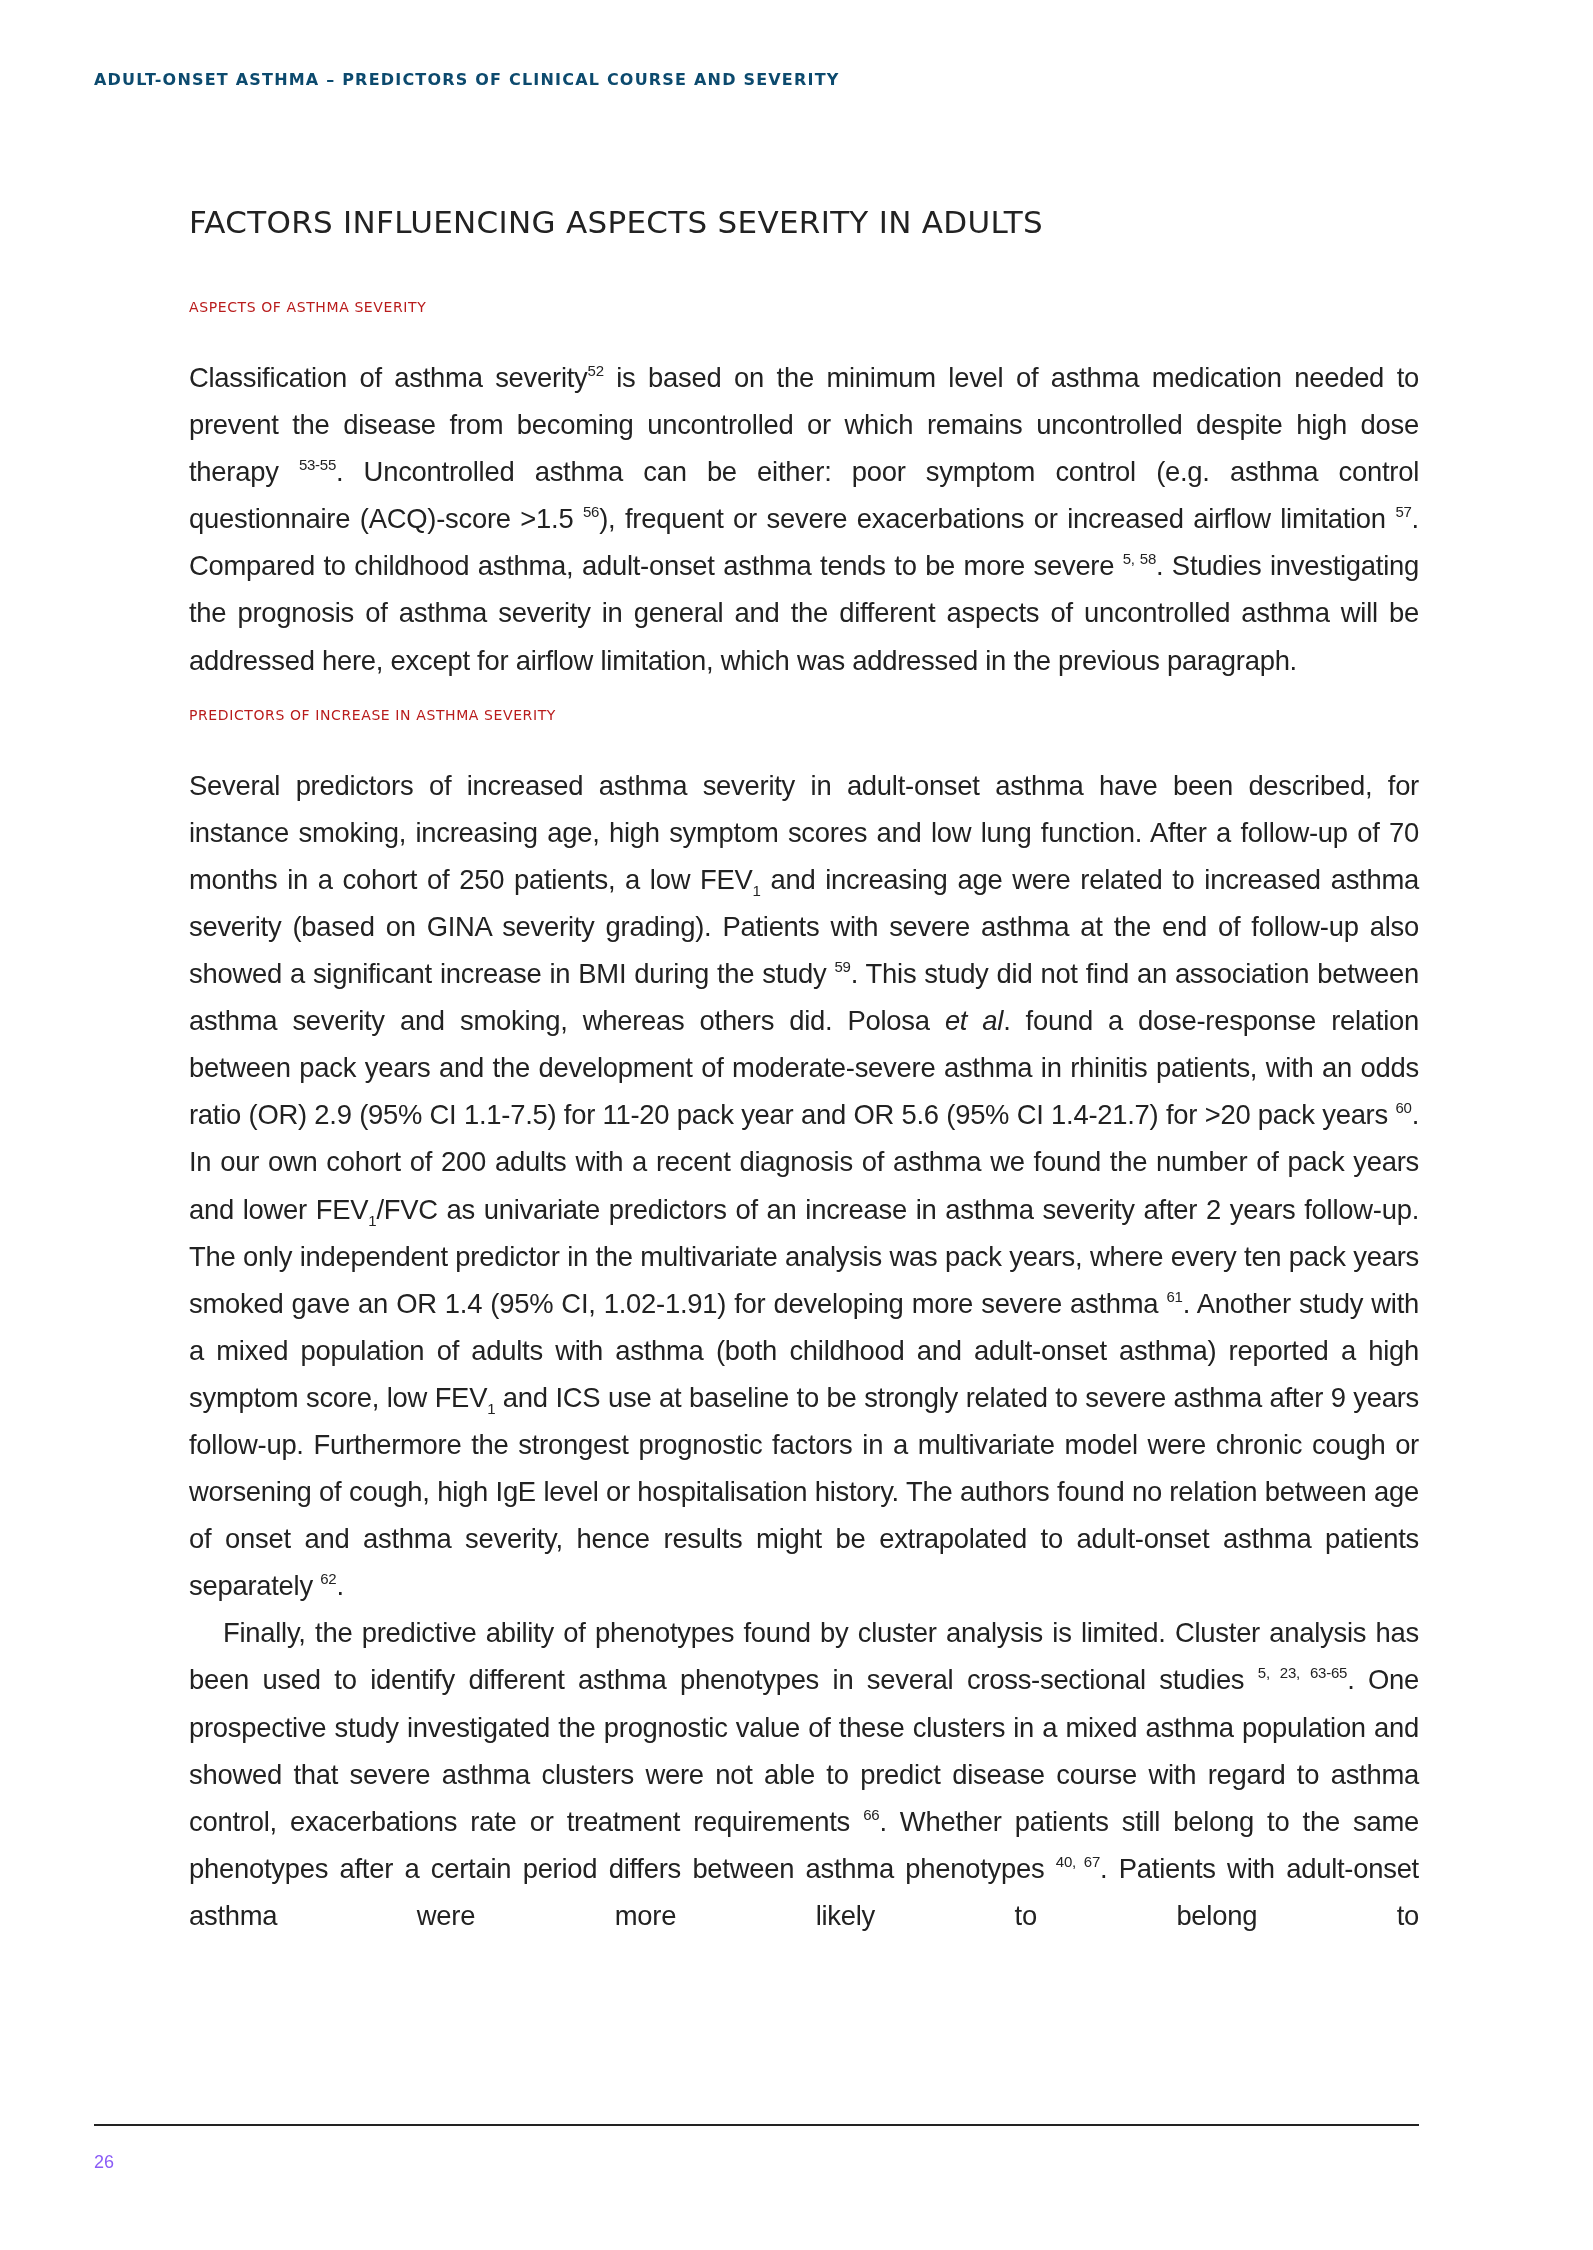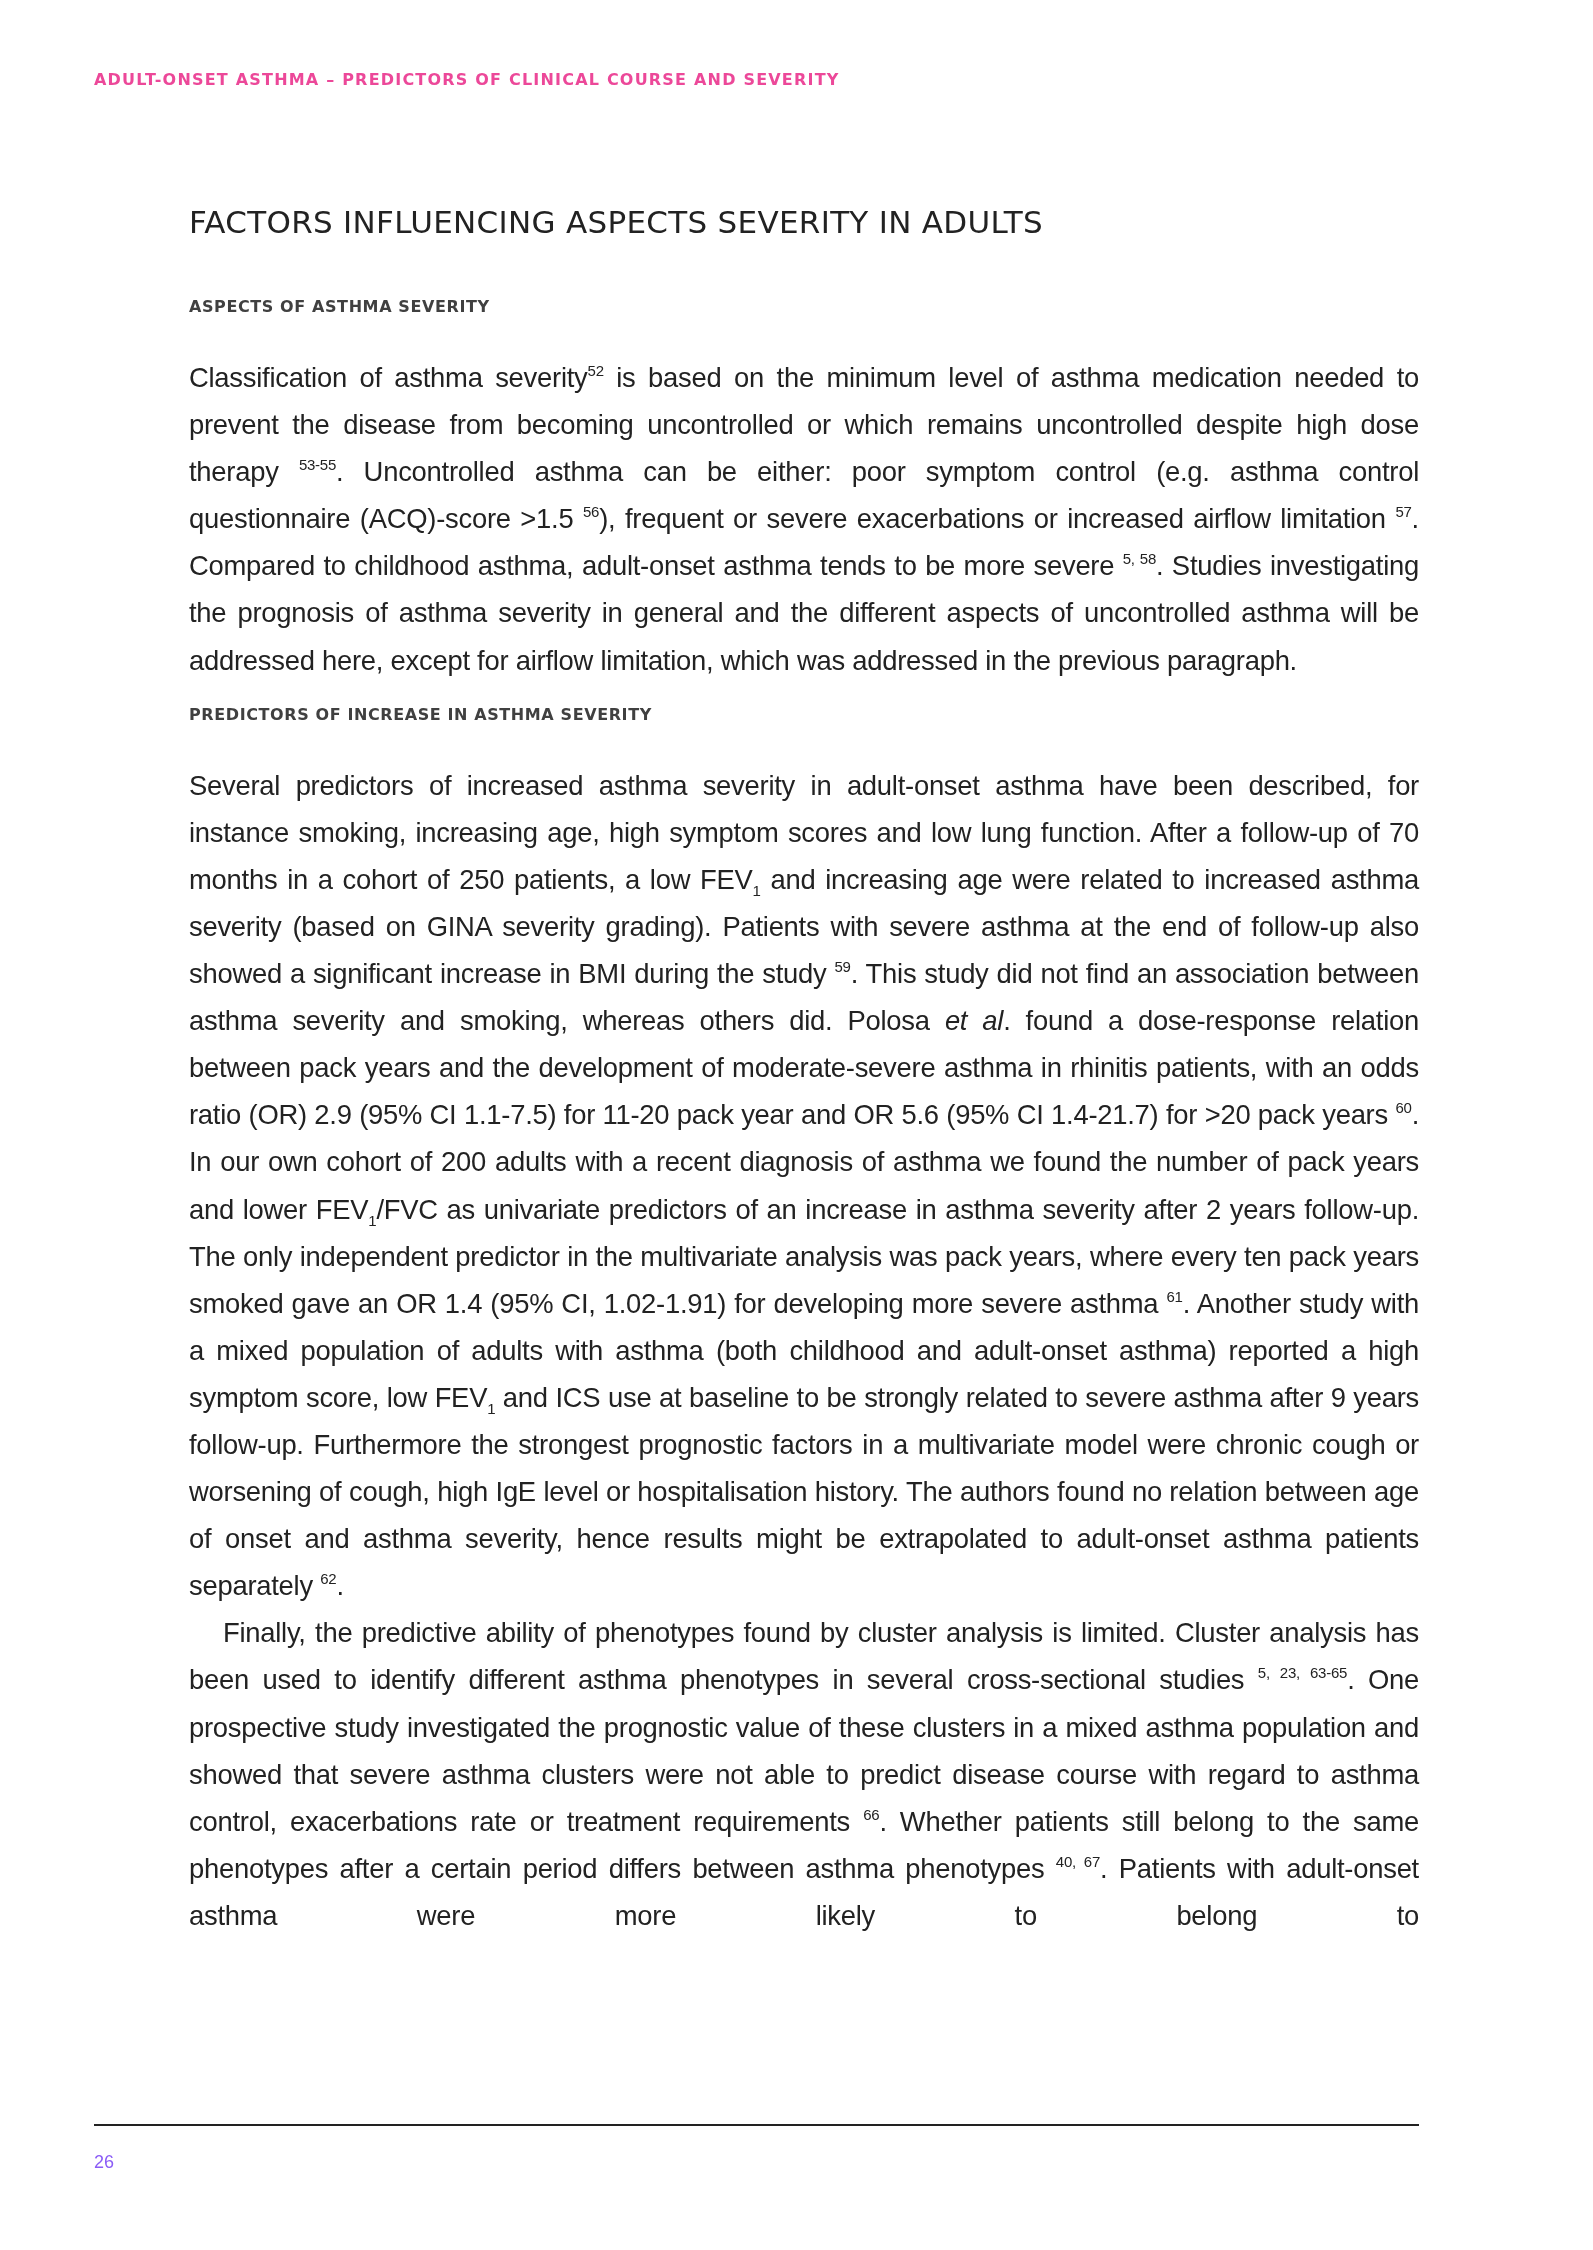--- a/index.html
+++ b/index.html
@@ -1,29 +1,29 @@
 <!DOCTYPE html>
 <html><head>
 <meta charset="utf-8">
 <style>
   html, body { margin: 0; padding: 0; background: #ffffff; }
   body { width: 1593px; height: 2250px; position: relative; overflow: hidden; color: #222222; }
   .running-header {
     position: absolute; left: 94px; top: 70px;
     font-family: "DejaVu Sans", sans-serif; font-weight: bold;
-    font-size: 16px; letter-spacing: 1.2px; color: #ec4899;
+    font-size: 16px; letter-spacing: 1.2px; color: #0c4a6e;
   }
   .content { position: absolute; left: 189px; top: 196px; width: 1230px; }
   .chapter-title {
     font-family: "DejaVu Sans", sans-serif; font-size: 31px; font-weight: normal;
     letter-spacing: 0.3px; margin: 0; line-height: 52px; color: #222;
   }
   .section-heading {
-    font-family: "DejaVu Sans", sans-serif; font-weight: bold; font-size: 16px;
-    letter-spacing: 0.6px; margin: 0; line-height: 30px; color: #404040;
+    font-family: "DejaVu Sans", sans-serif; font-weight: normal; font-size: 14px;
+    letter-spacing: 0.6px; margin: 0; line-height: 30px; color: #b91c1c;
   }
   .s1 { margin-top: 44px; }
   .s2 { margin-top: 16px; }
   .body-text {
     font-family: "Liberation Sans", sans-serif; font-size: 27.4px; line-height: 47.1px;
     margin: 0; text-align: justify; text-align-last: justify; color: #222;
     letter-spacing: -0.25px;
   }
   .body-text.last { text-align-last: left; margin-top: 32px; }
   .indent { text-indent: 34px; }

